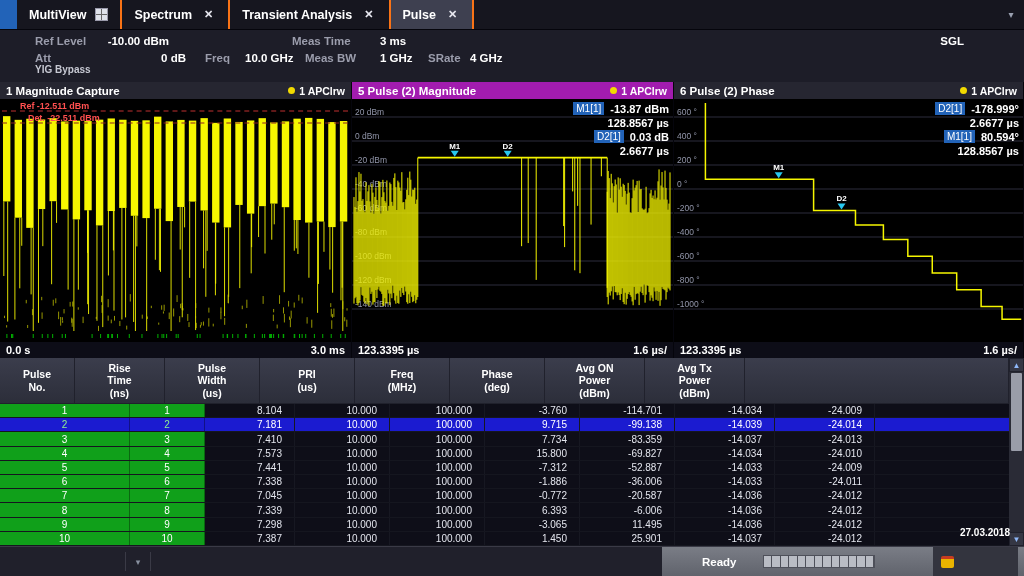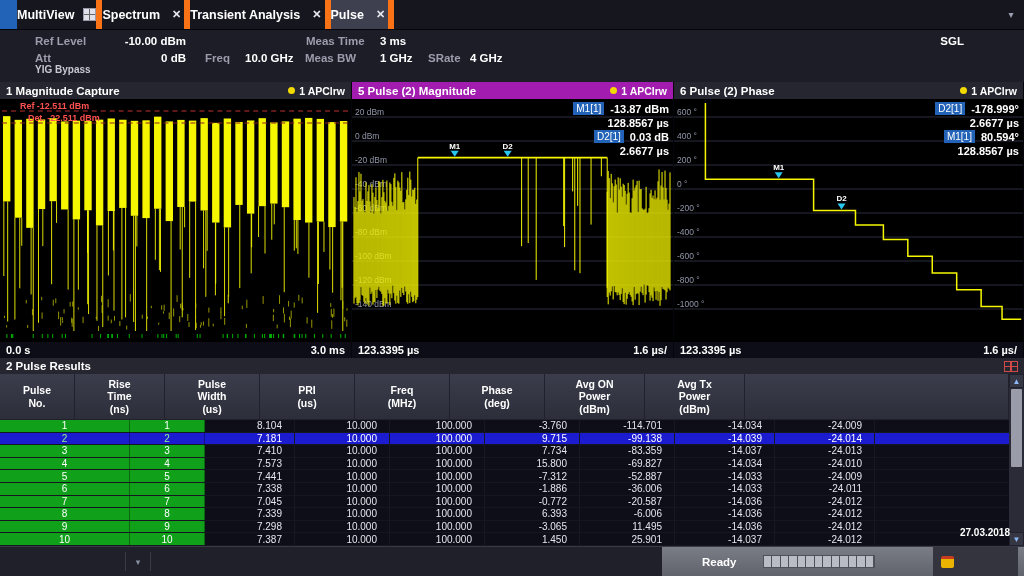--- a/index.html
+++ b/index.html
@@ -5,40 +5,40 @@
   * { margin:0; padding:0; box-sizing:border-box; }
   html,body { background:#000; }
   .app { position:relative; width:1024px; height:576px; background:#0d0d17;
          font-family:"Liberation Sans",sans-serif; color:#fff; overflow:hidden; }
   svg text { font-family:"Liberation Sans",sans-serif; }
 
   
   .tabbar { position:absolute; top:0; left:0; right:0; height:30px; background:#16161f;
             display:flex; align-items:stretch; border-bottom:1px solid #05050c;}
   .accent { width:17px; background:#2263b8; }
-  .tab { display:flex; align-items:center; gap:9px; padding:0 0; font-size:12.5px;
-         font-weight:bold; border-right:6px solid #f97316; cursor:default; }
+  .tab { display:flex; align-items:center; gap:9px; padding:0 12px; font-size:12.5px;
+         font-weight:bold; border-right:2px solid #f97316; cursor:default; }
   .tab.active { background:#3e4050; }
   .mv-icon { width:13px; height:13px; display:grid; grid-template-columns:1fr 1fr;
              grid-template-rows:1fr 1fr; gap:1px; background:#666; border:1px solid #99a; }
   .mv-icon i { background:#dfe2ea; }
   .close { font-size:11px; font-weight:bold; color:#e8e8f0; padding:1px 3px; }
   .tab-spacer { flex:1; }
   .tab-dd { width:26px; display:flex; align-items:center; justify-content:center;
             color:#9aa0b0; font-size:10px; }
 
   
   .settings { position:absolute; top:30px; left:0; right:0; height:52px; background:#1d1d28;
               font-size:11.5px; font-weight:bold; }
   .settings span { position:absolute; white-space:nowrap; }
   .lab { color:#9b9dac; }
   .val { color:#fff; }
   .r1 { top:5px; } .r2 { top:22px; }
-  .pos-ref-l{left:35px}  .pos-ref-v{left:98px;width:88px;text-align:right}
-  .pos-mt-l{left:306px}  .pos-mt-v{left:380px}
+  .pos-ref-l{left:35px}  .pos-ref-v{left:81px;width:88px;text-align:right}
+  .pos-mt-l{left:292px}  .pos-mt-v{left:380px}
   .pos-sgl{right:60px;top:5px}
   .pos-att-l{left:35px}  .pos-att-v{left:98px;width:88px;text-align:right}
   .pos-freq-l{left:205px}.pos-freq-v{left:245px}
   .pos-bw-l{left:305px}  .pos-bw-v{left:380px}
   .pos-sr-l{left:428px}  .pos-sr-v{left:470px}
   .yig { top:34px; left:35px; font-size:10px; color:#c6c8d2; }
 
   
   .charts { position:absolute; top:82px; left:0; right:0; height:276px; display:flex; }
   .panel { display:flex; flex-direction:column; border-right:1px solid #05050c; }
@@ -681,24 +681,20 @@
         </div>
       <div class="axis">
         <span>123.3395 µs</span>
         <span>1.6 µs/</span>
       </div>
     </section>
 
   </div>
 
   <section class="results">
-    <div class="results-title">
-      <span>2 Pulse Results</span>
-      <span class="tbl-icon"></span>
-    </div>
     <div class="tbl">
       <div class="thead" id="thead">
           <div class="th" style="width: 75px;">Pulse
 No.</div>
           <div class="th" style="width: 90px;">Rise
 Time
 (ns)</div>
           <div class="th" style="width: 95px;">Pulse
 Width
 (us)</div>

